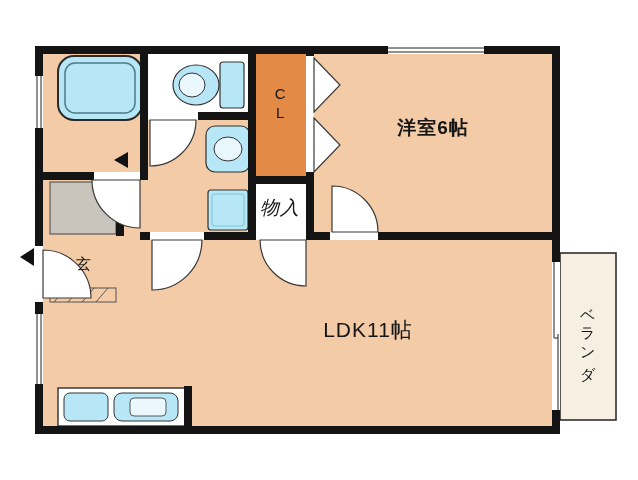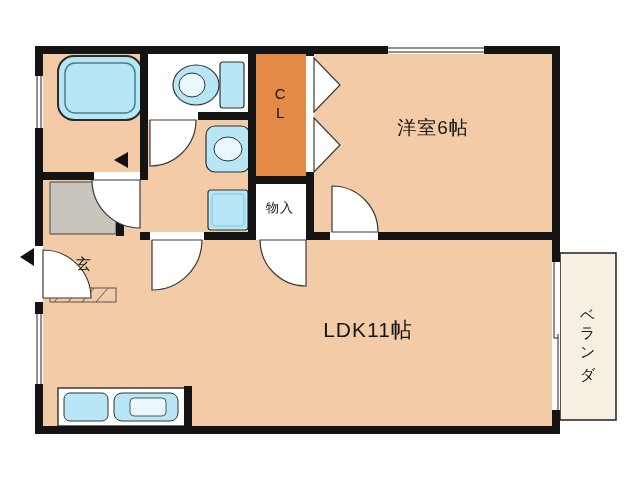--- a/index.html
+++ b/index.html
@@ -8,23 +8,23 @@
     font-family:"Liberation Sans","DejaVu Sans",sans-serif;overflow:hidden;
   }
   .stage svg{position:absolute;left:0;top:0;}
   .label{
     position:absolute;transform:translate(-50%,-50%);
     color:#161616;white-space:nowrap;line-height:1.15;
     letter-spacing:1px;user-select:none;
   }
   .vert{writing-mode:vertical-rl;text-orientation:upright;letter-spacing:2px;}
   .lbl-lg{font-size:21px;margin-left:38px;}
-  .lbl-md{font-size:19px;}
+  .lbl-md{font-size:19px;font-weight:bold;}
   .lbl-sm{font-size:15px;}
-  .lbl-xs{font-size:13px;}
+  .lbl-xs{font-size:19px;font-style:italic;}
 </style>
 </head>
 <body>
 
 <div class="stage">
   <svg width="638" height="480" viewBox="0 0 638 480">
 
     <rect x="560" y="253" width="56" height="167" stroke="#222222" stroke-width="1.5" fill="#f7f0e2"></rect>
 
     <rect x="39" y="50" width="517" height="380" fill="#f3cba6"></rect>

